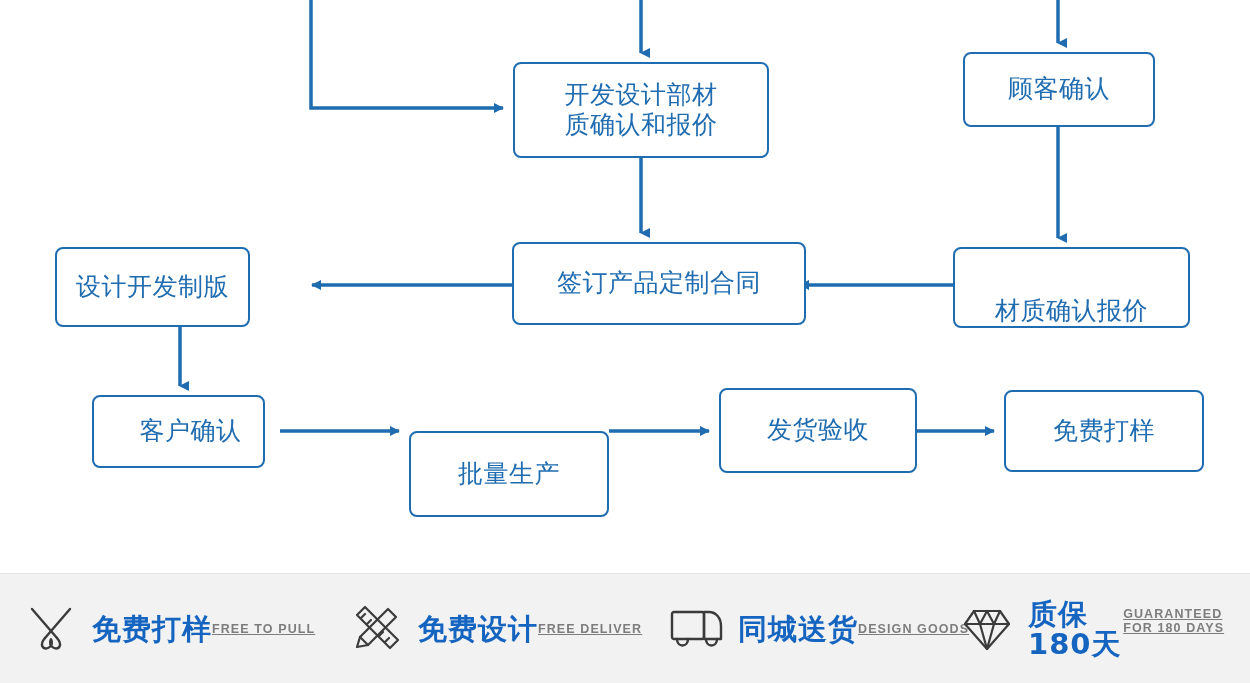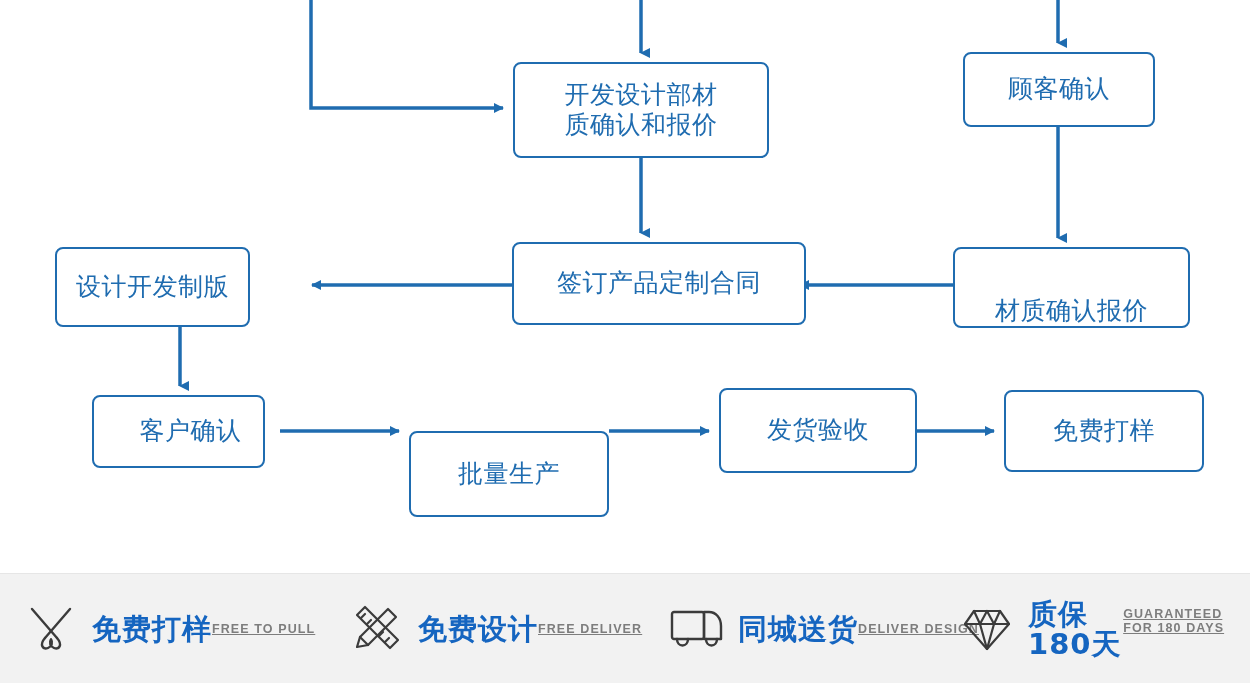--- a/index.html
+++ b/index.html
@@ -232,21 +232,21 @@
         <g fill="none" stroke="#3b3b3b" stroke-width="2.4" stroke-linejoin="round" stroke-linecap="round">
           <rect x="3" y="5" width="32" height="27" rx="2"></rect>
           <path d="M35,5 L40,5 C47,5 52,11 52,19 L52,32 L35,32 Z"></path>
           <path d="M8,32 C8,36 10.5,38.5 13.5,38.5 C16.5,38.5 19,36 19,32"></path>
           <path d="M37,32 C37,36 39.5,38.5 42.5,38.5 C45.5,38.5 48,36 48,32"></path>
         </g>
       </svg>
     </span>
     <span class="feature-texts">
       <span class="feature-title">同城送货</span>
-      <span class="feature-sub">DELIVER DESIGN</span>
+      <span class="feature-sub">DESIGN GOODS</span>
     </span>
   </div>
 
   <div class="feature-item" style="left:958px;">
     <span class="feature-icon">
       <svg width="48" height="48" viewBox="0 0 48 48" xmlns="http://www.w3.org/2000/svg">
         <g fill="none" stroke="#3b3b3b" stroke-width="2.2" stroke-linejoin="round" stroke-linecap="round">
           <path d="M11,6 L37,6 L46,19 L24,44 L2,19 Z"></path>
           <path d="M2,19 L46,19"></path>
           <path d="M11,6 L17,19 L24,44"></path>

